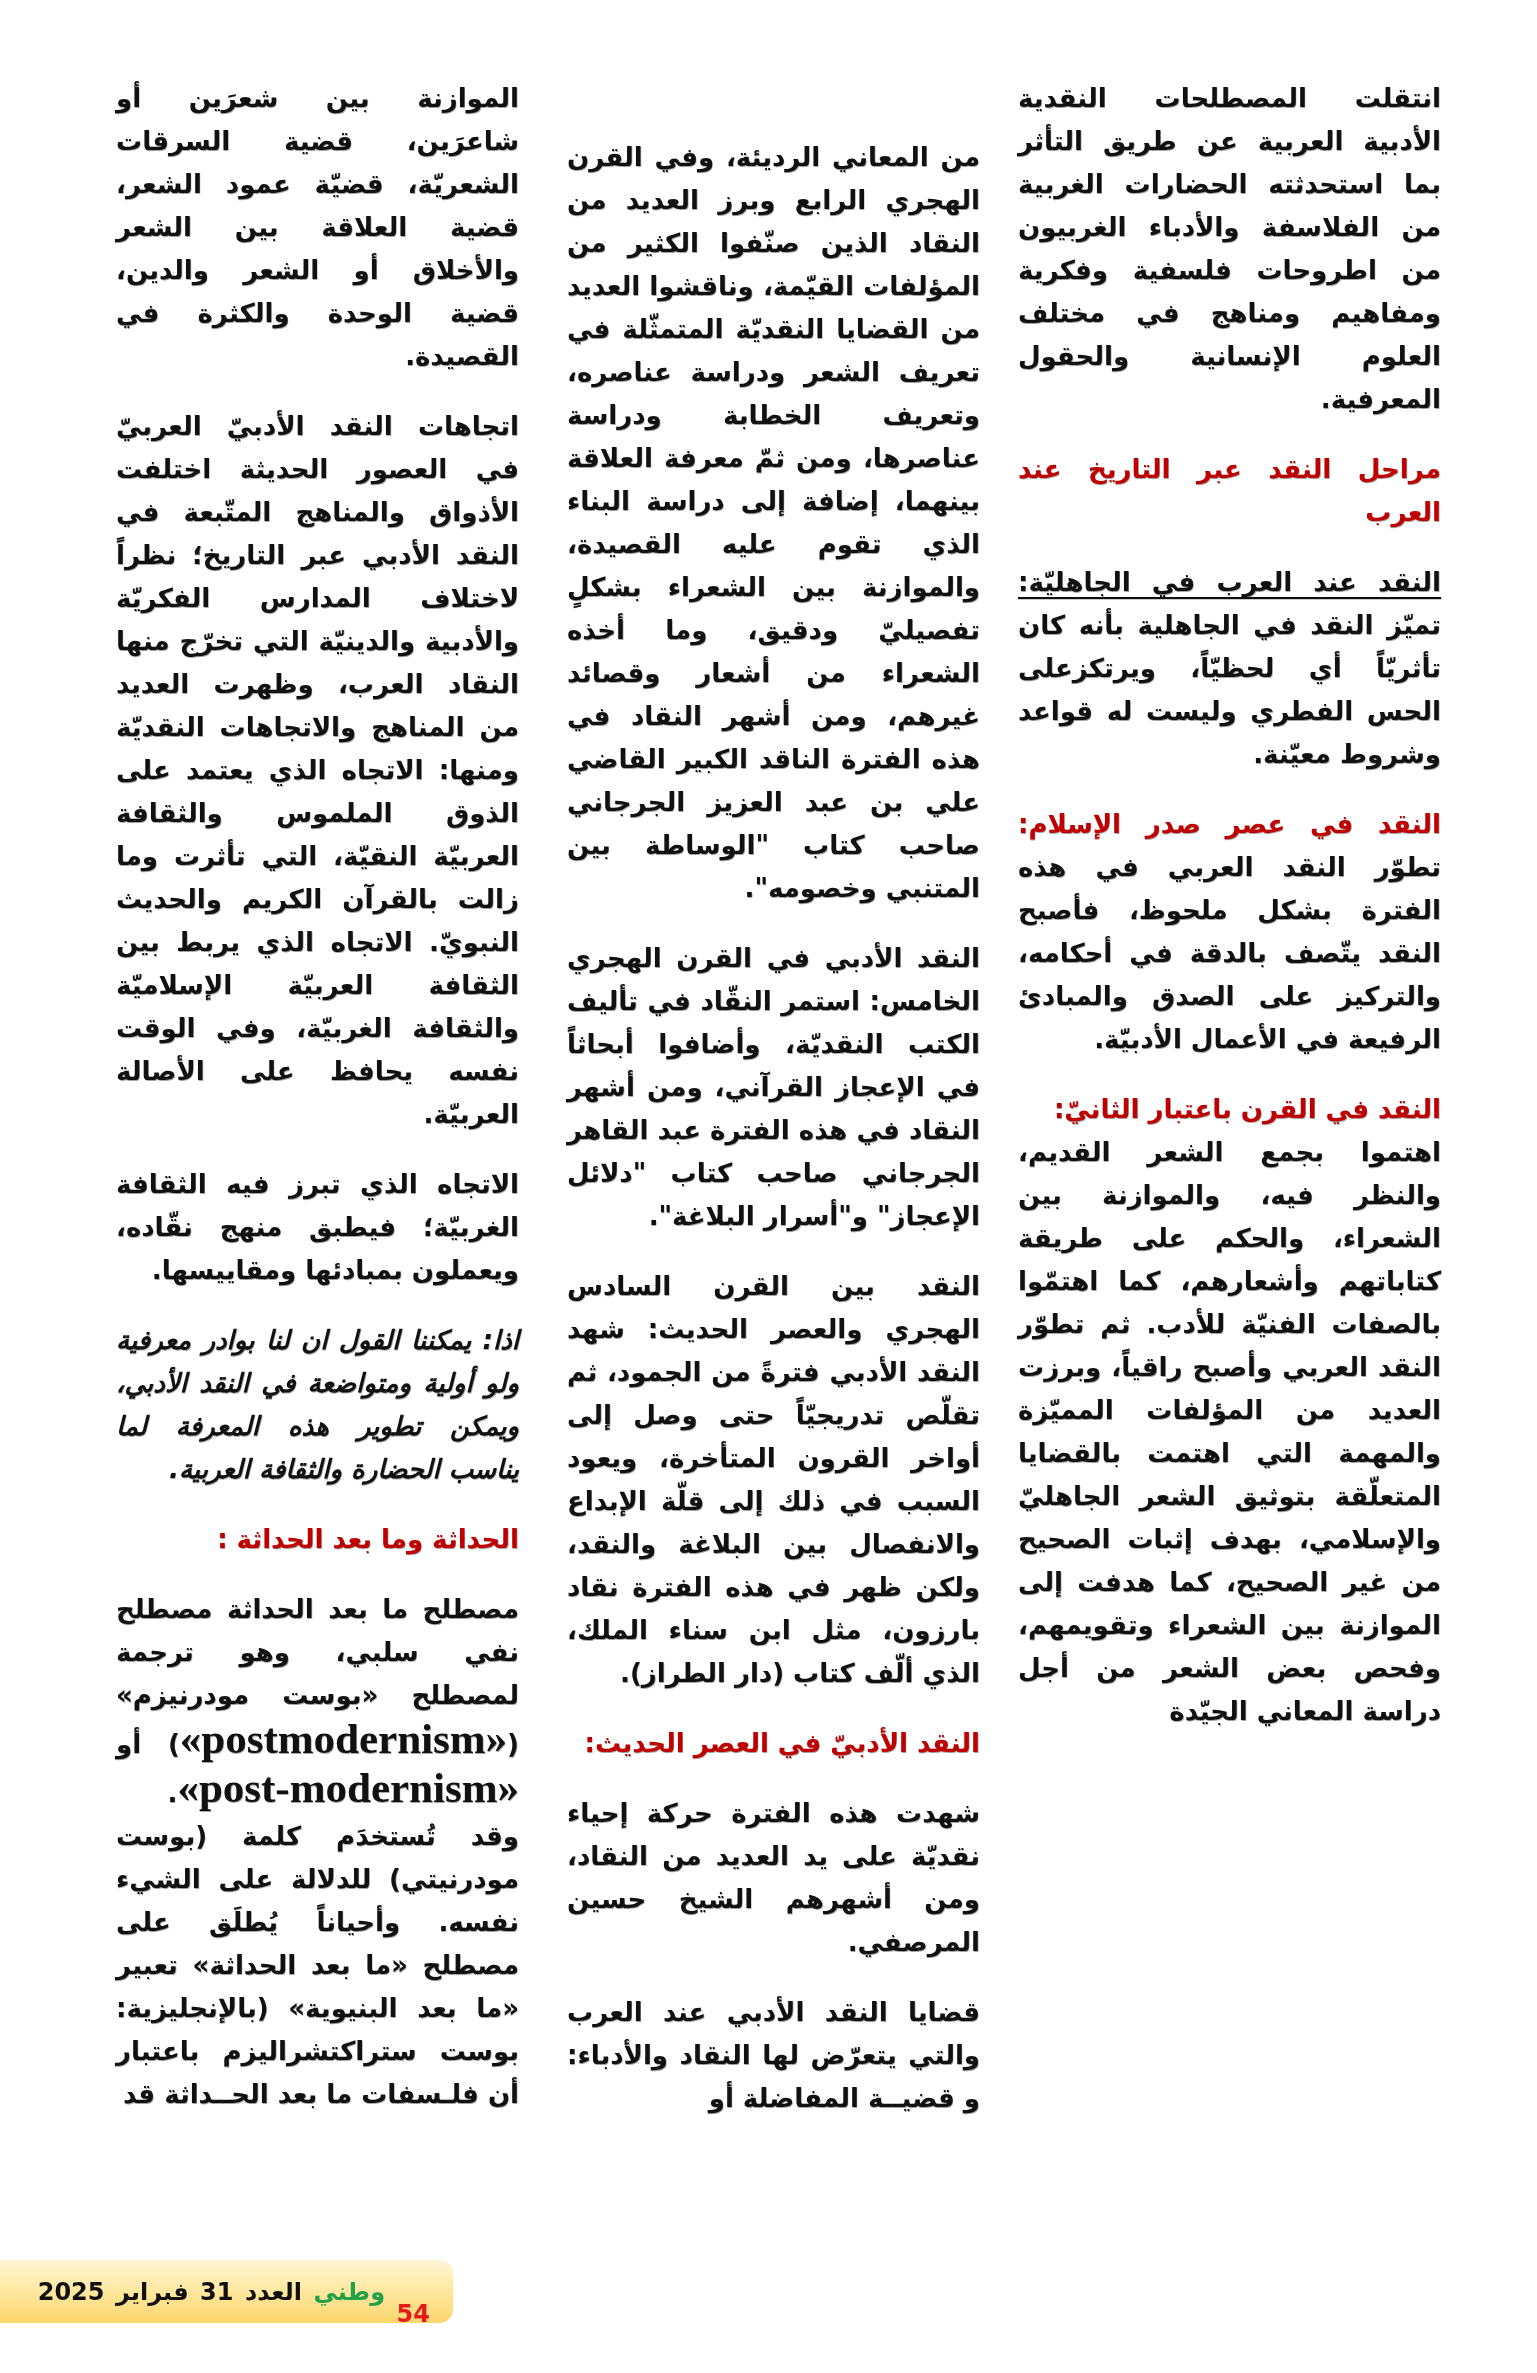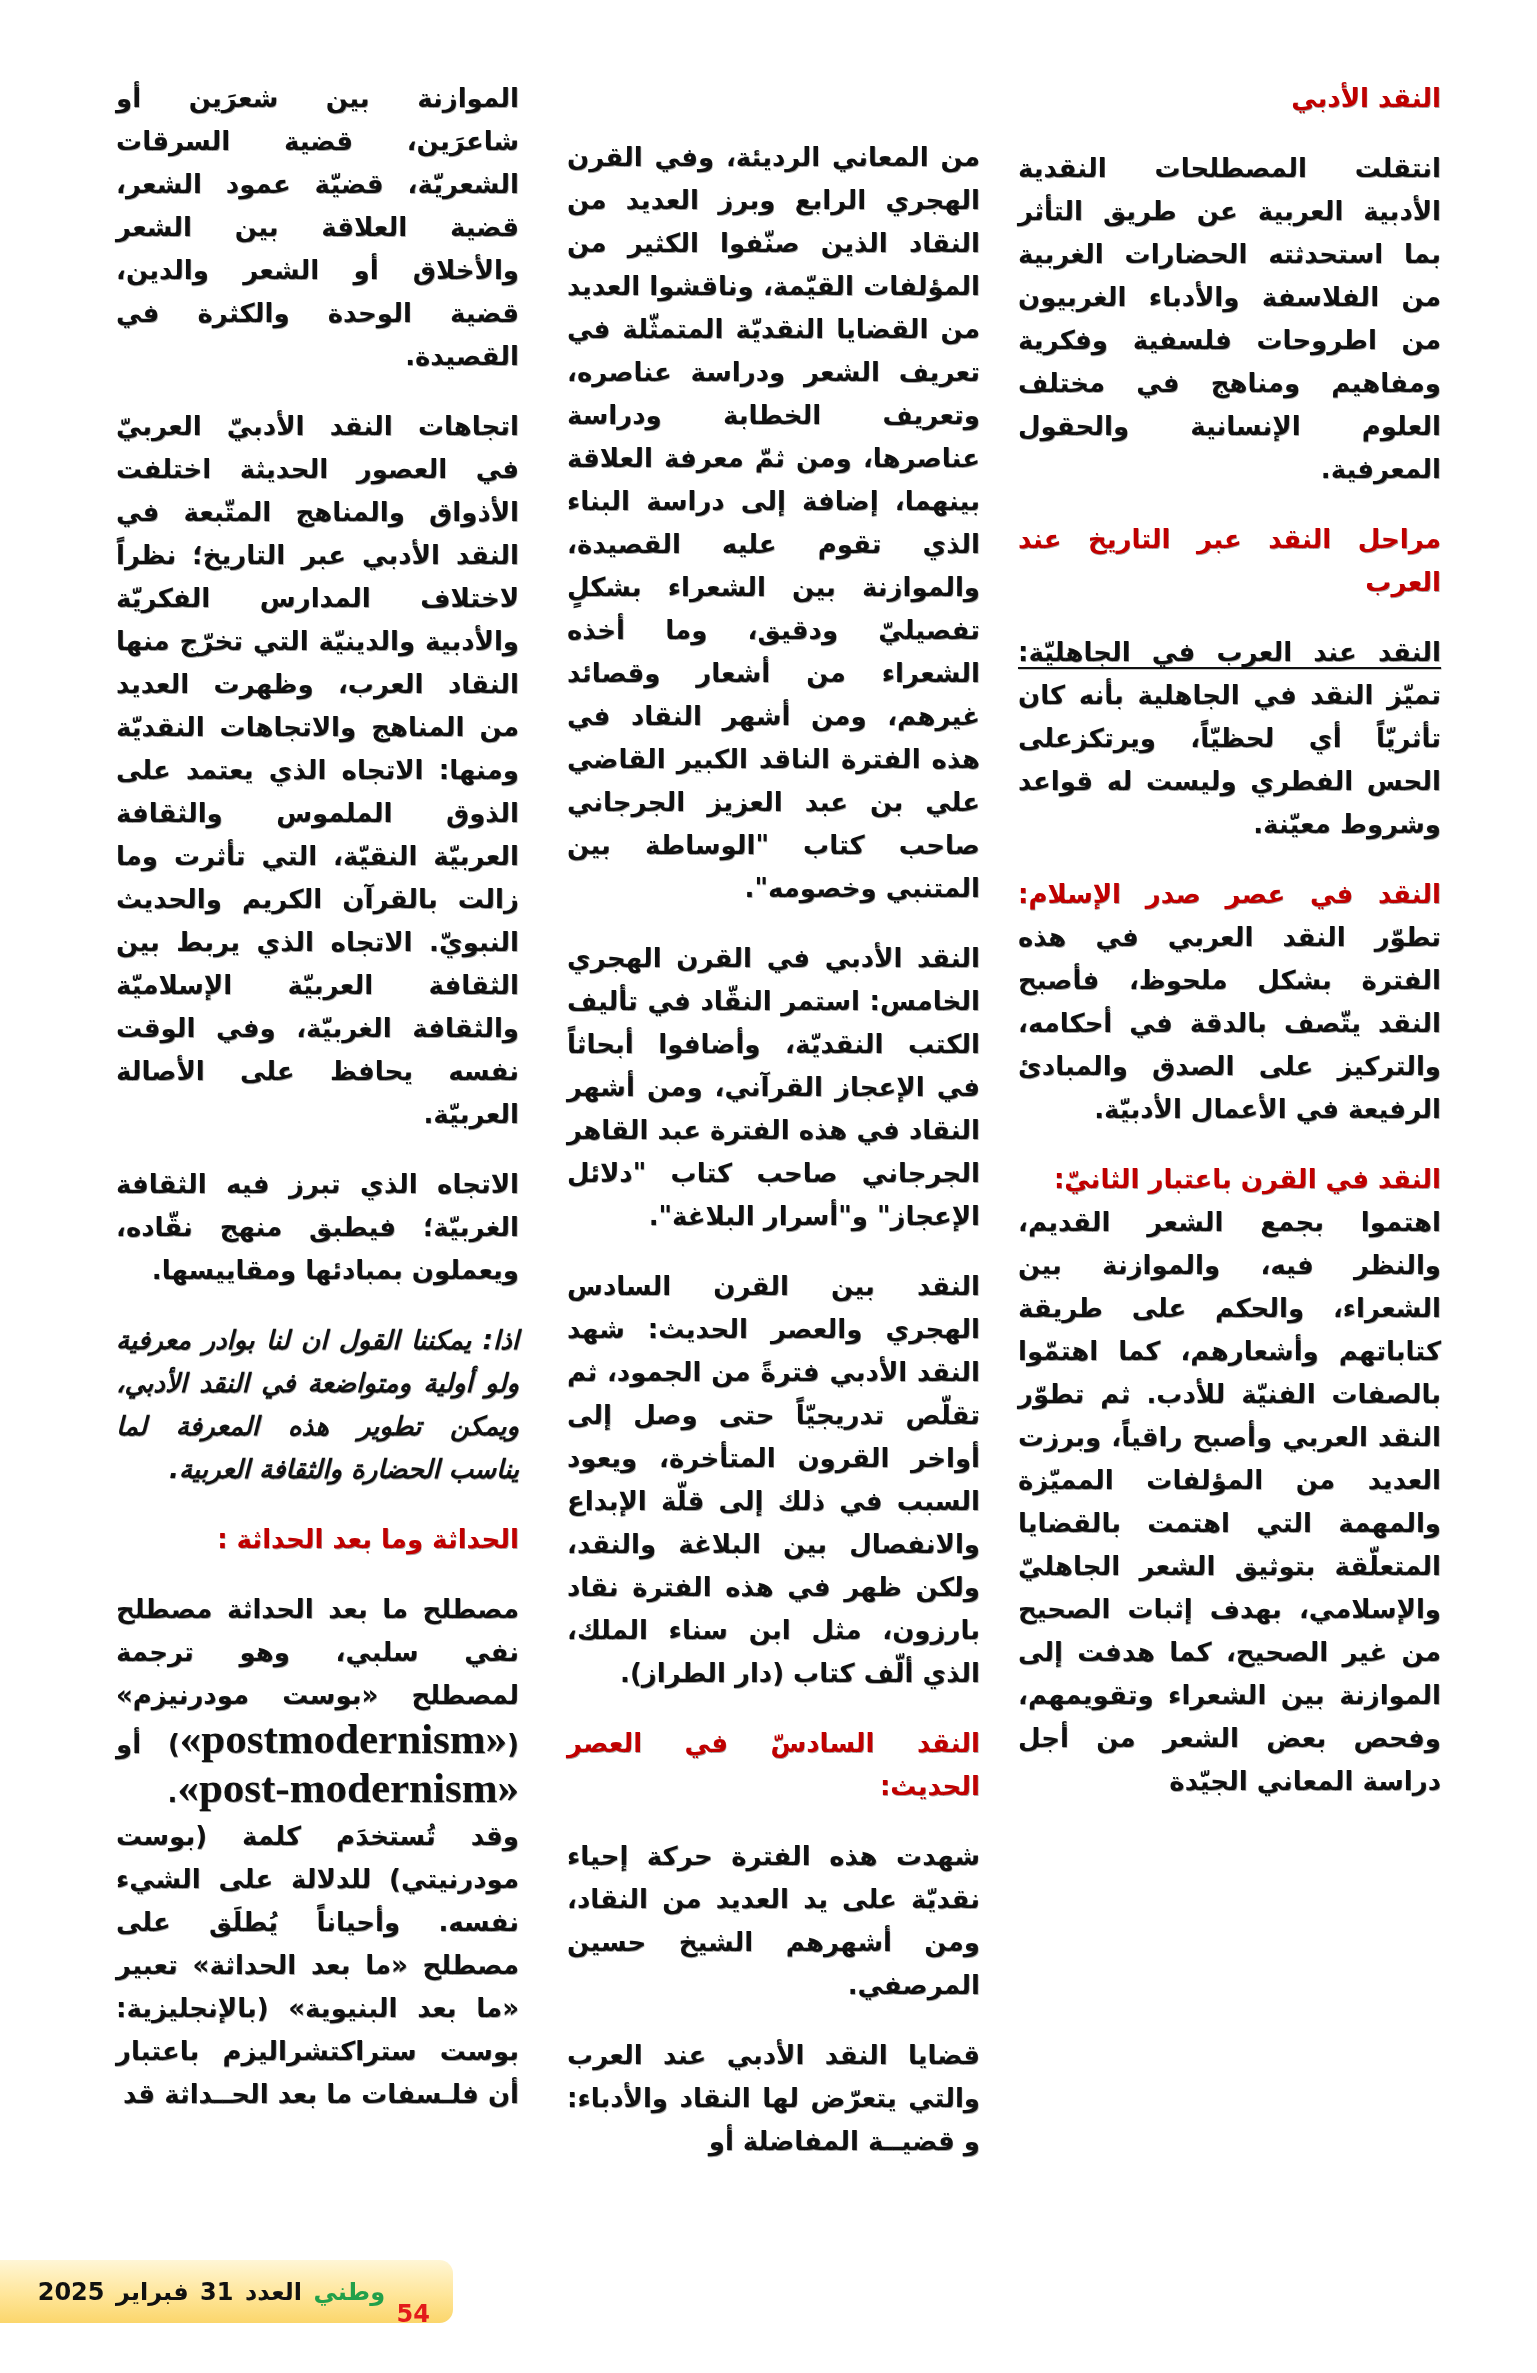--- a/index.html
+++ b/index.html
@@ -33,34 +33,33 @@
   }
   .footer-inner { display: flex; gap: 11.5px; align-items: center; direction: rtl; position: absolute; right: 23px; }
   .f-page { color: #e31b1b; margin-top: 44px; }
   .f-brand { color: #22a04a; }
   .f-text { color: #111111; }
 </style>
 </head>
 <body>
 
 <div class="col" id="col-right">
-  <div class="heading">النقد الأدبي</div>
   <p>انتقلت المصطلحات النقدية الأدبية العربية عن طريق التأثر بما استحدثته الحضارات الغربية من الفلاسفة والأدباء الغربيون من اطروحات فلسفية وفكرية ومفاهيم ومناهج في مختلف العلوم الإنسانية والحقول المعرفية.</p>
   <div class="heading">مراحل النقد عبر التاريخ عند العرب</div>
   <p><span class="underline">النقد عند العرب في الجاهليّة:</span><span> تميّز النقد في الجاهلية بأنه كان تأثريّاً أي لحظيّاً، ويرتكزعلى الحس الفطري وليست له قواعد وشروط معيّنة.</span></p>
   <p><span class="red-inline">النقد في عصر صدر الإسلام:</span><span> تطوّر النقد العربي في هذه الفترة بشكل ملحوظ، فأصبح النقد يتّصف بالدقة في أحكامه، والتركيز على الصدق والمبادئ الرفيعة في الأعمال الأدبيّة.</span></p>
   <div class="heading" style="margin-bottom:0">النقد في القرن باعتبار الثانيّ:</div>
   <p>اهتموا بجمع الشعر القديم، والنظر فيه، والموازنة بين الشعراء، والحكم على طريقة كتاباتهم وأشعارهم، كما اهتمّوا بالصفات الفنيّة للأدب. ثم تطوّر النقد العربي وأصبح راقياً، وبرزت العديد من المؤلفات المميّزة والمهمة التي اهتمت بالقضايا المتعلّقة بتوثيق الشعر الجاهليّ والإسلامي، بهدف إثبات الصحيح من غير الصحيح، كما هدفت إلى الموازنة بين الشعراء وتقويمهم، وفحص بعض الشعر من أجل دراسة المعاني الجيّدة</p>
 </div>
 
 <div class="col" id="col-middle">
   <p>من المعاني الرديئة، وفي القرن الهجري الرابع وبرز العديد من النقاد الذين صنّفوا الكثير من المؤلفات القيّمة، وناقشوا العديد من القضايا النقديّة المتمثّلة في تعريف الشعر ودراسة عناصره، وتعريف الخطابة ودراسة عناصرها، ومن ثمّ معرفة العلاقة بينهما، إضافة إلى دراسة البناء الذي تقوم عليه القصيدة، والموازنة بين الشعراء بشكلٍ تفصيليّ ودقيق، وما أخذه الشعراء من أشعار وقصائد غيرهم، ومن أشهر النقاد في هذه الفترة الناقد الكبير القاضي علي بن عبد العزيز الجرجاني صاحب كتاب "الوساطة بين المتنبي وخصومه".</p>
   <p>النقد الأدبي في القرن الهجري الخامس: استمر النقّاد في تأليف الكتب النقديّة، وأضافوا أبحاثاً في الإعجاز القرآني، ومن أشهر النقاد في هذه الفترة عبد القاهر الجرجاني صاحب كتاب "دلائل الإعجاز" و"أسرار البلاغة".</p>
   <p>النقد بين القرن السادس الهجري والعصر الحديث: شهد النقد الأدبي فترةً من الجمود، ثم تقلّص تدريجيّاً حتى وصل إلى أواخر القرون المتأخرة، ويعود السبب في ذلك إلى قلّة الإبداع والانفصال بين البلاغة والنقد، ولكن ظهر في هذه الفترة نقاد بارزون، مثل ابن سناء الملك، الذي ألّف كتاب (دار الطراز).</p>
-  <div class="heading">النقد السادسّ في العصر الحديث:</div>
+  <div class="heading">النقد الأدبيّ في العصر الحديث:</div>
   <p>شهدت هذه الفترة حركة إحياء نقديّة على يد العديد من النقاد، ومن أشهرهم الشيخ حسين المرصفي.</p>
   <p>قضايا النقد الأدبي عند العرب والتي يتعرّض لها النقاد والأدباء: و قضيــة المفاضلة أو</p>
 </div>
 
 <div class="col" id="col-left">
   <p>الموازنة بين شعرَين أو شاعرَين، قضية السرقات الشعريّة، قضيّة عمود الشعر، قضية العلاقة بين الشعر والأخلاق أو الشعر والدين، قضية الوحدة والكثرة في القصيدة.</p>
   <p>اتجاهات النقد الأدبيّ العربيّ في العصور الحديثة اختلفت الأذواق والمناهج المتّبعة في النقد الأدبي عبر التاريخ؛ نظراً لاختلاف المدارس الفكريّة والأدبية والدينيّة التي تخرّج منها النقاد العرب، وظهرت العديد من المناهج والاتجاهات النقديّة ومنها: الاتجاه الذي يعتمد على الذوق الملموس والثقافة العربيّة النقيّة، التي تأثرت وما زالت بالقرآن الكريم والحديث النبويّ. الاتجاه الذي يربط بين الثقافة العربيّة الإسلاميّة والثقافة الغربيّة، وفي الوقت نفسه يحافظ على الأصالة العربيّة.</p>
   <p>الاتجاه الذي تبرز فيه الثقافة الغربيّة؛ فيطبق منهج نقّاده، ويعملون بمبادئها ومقاييسها.</p>
   <p class="italic">اذا: يمكننا القول ان لنا بوادر معرفية ولو أولية ومتواضعة في النقد الأدبي، ويمكن تطوير هذه المعرفة لما يناسب الحضارة والثقافة العربية.</p>
   <div class="heading">الحداثة وما بعد الحداثة :</div>

